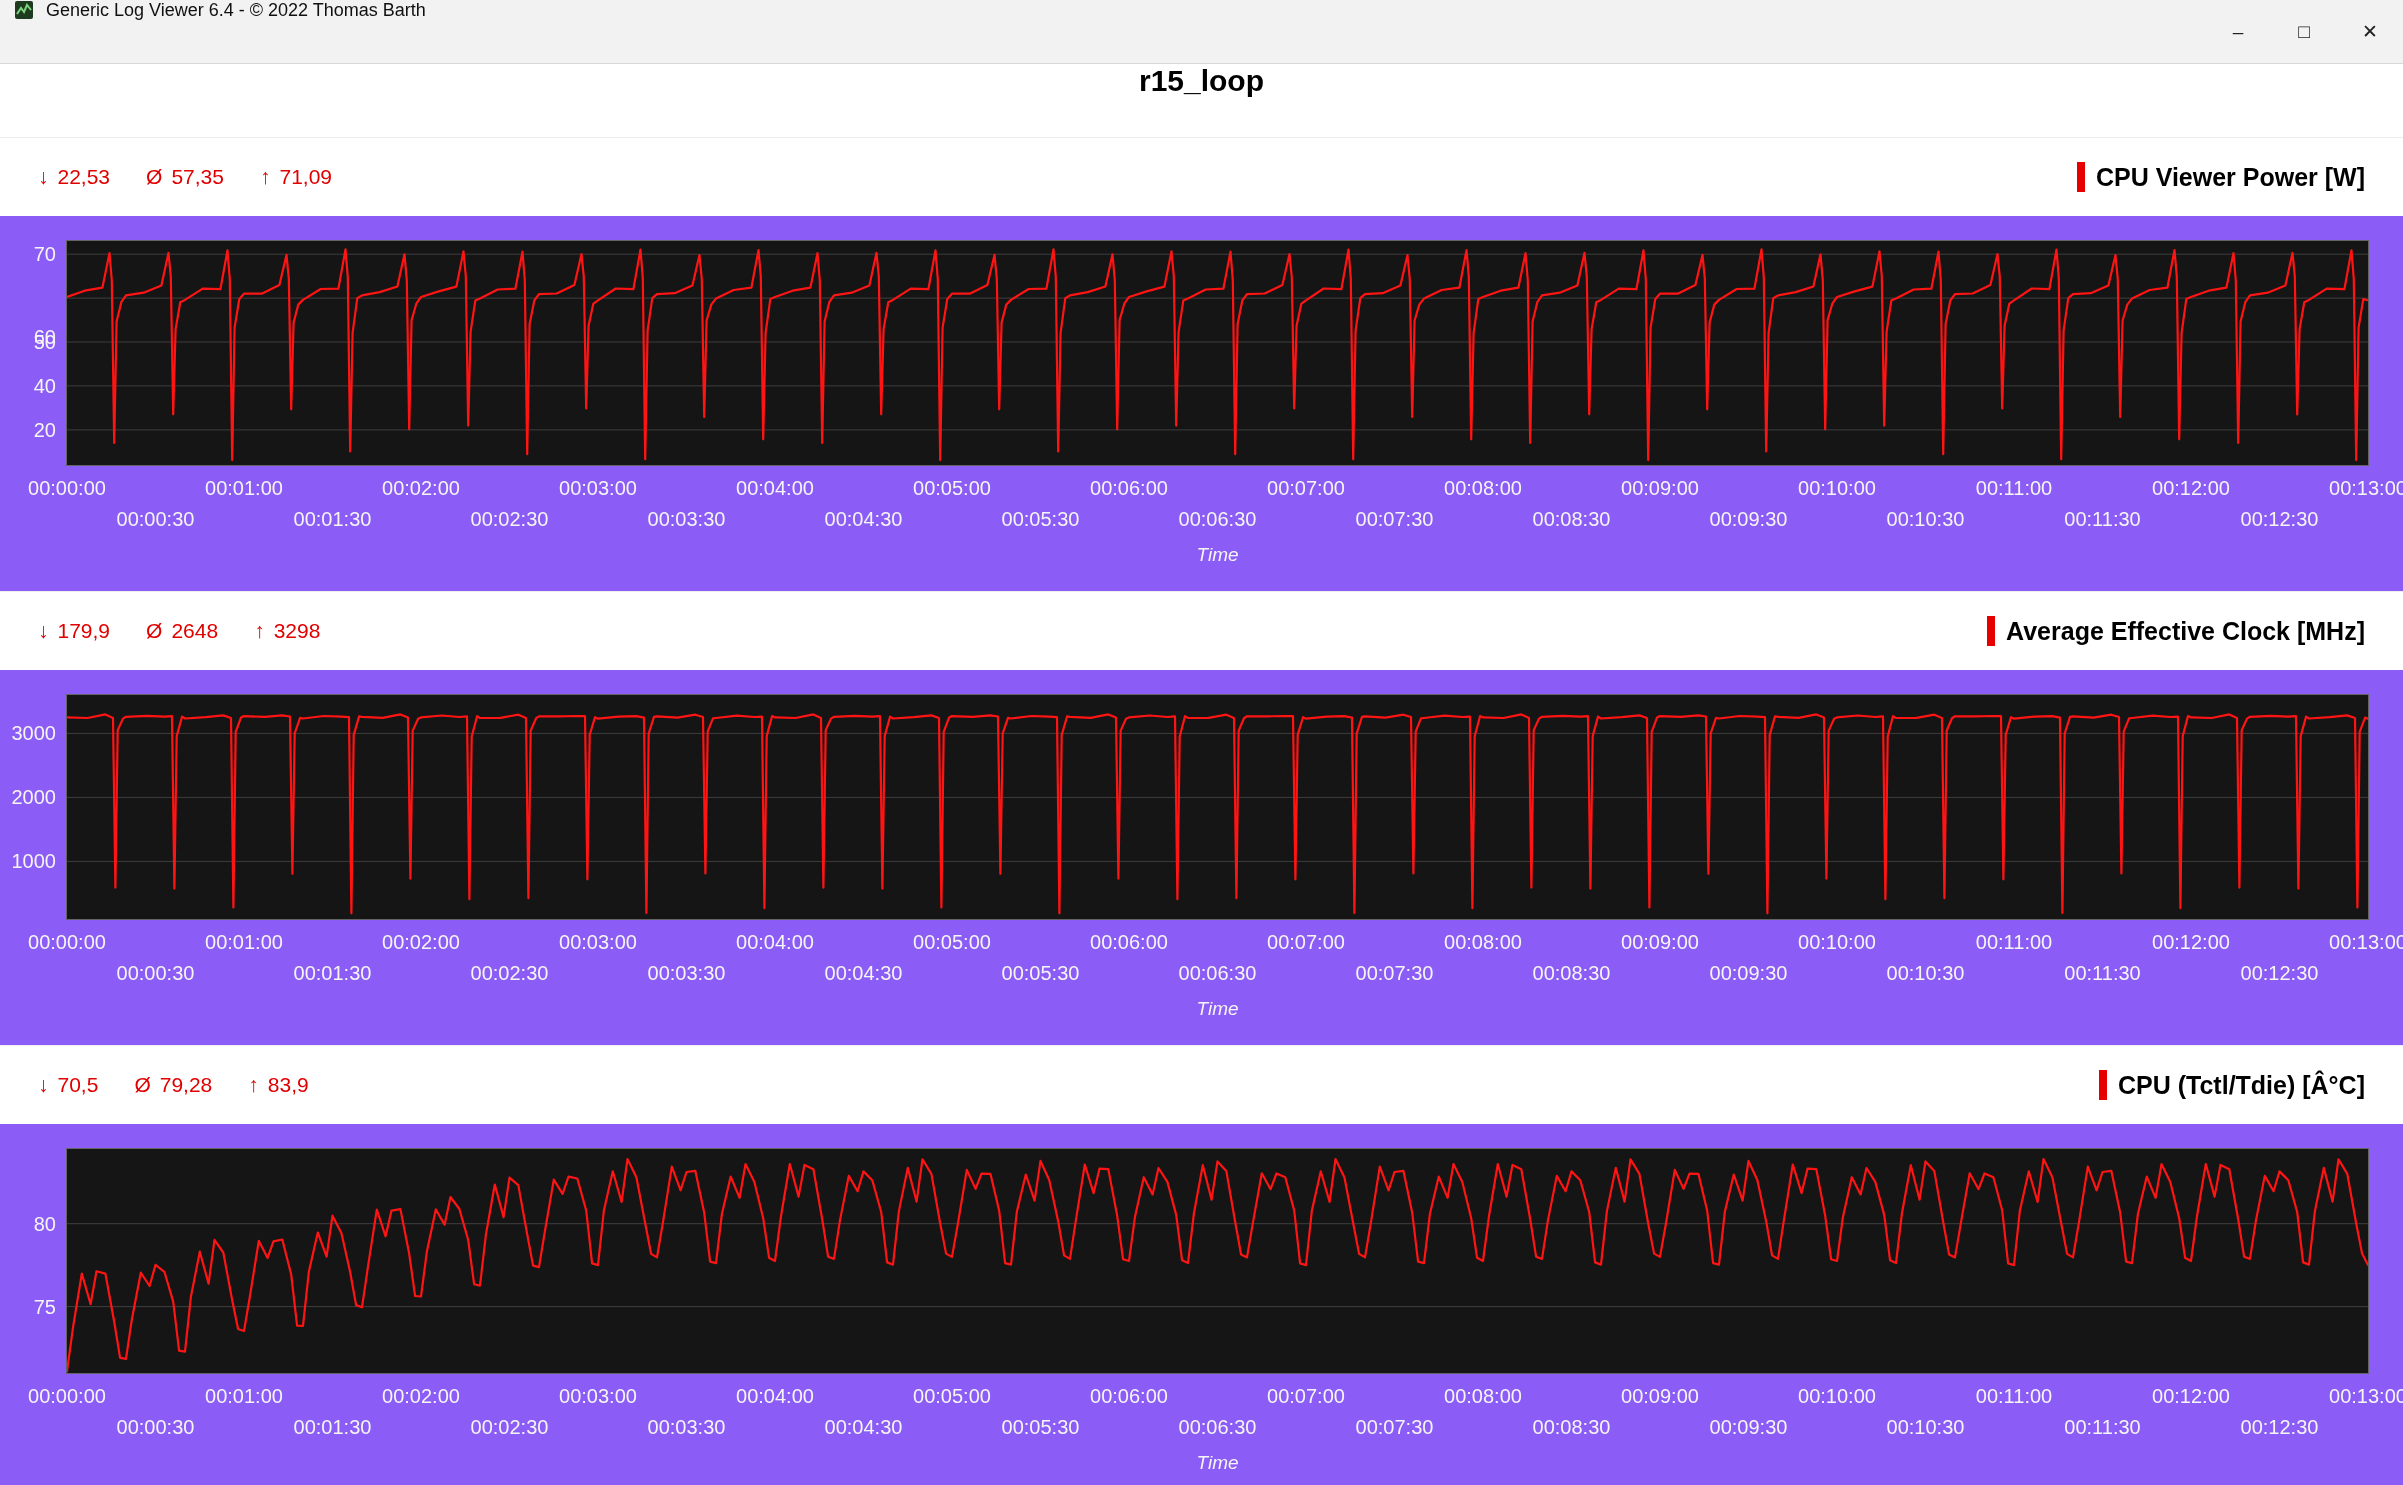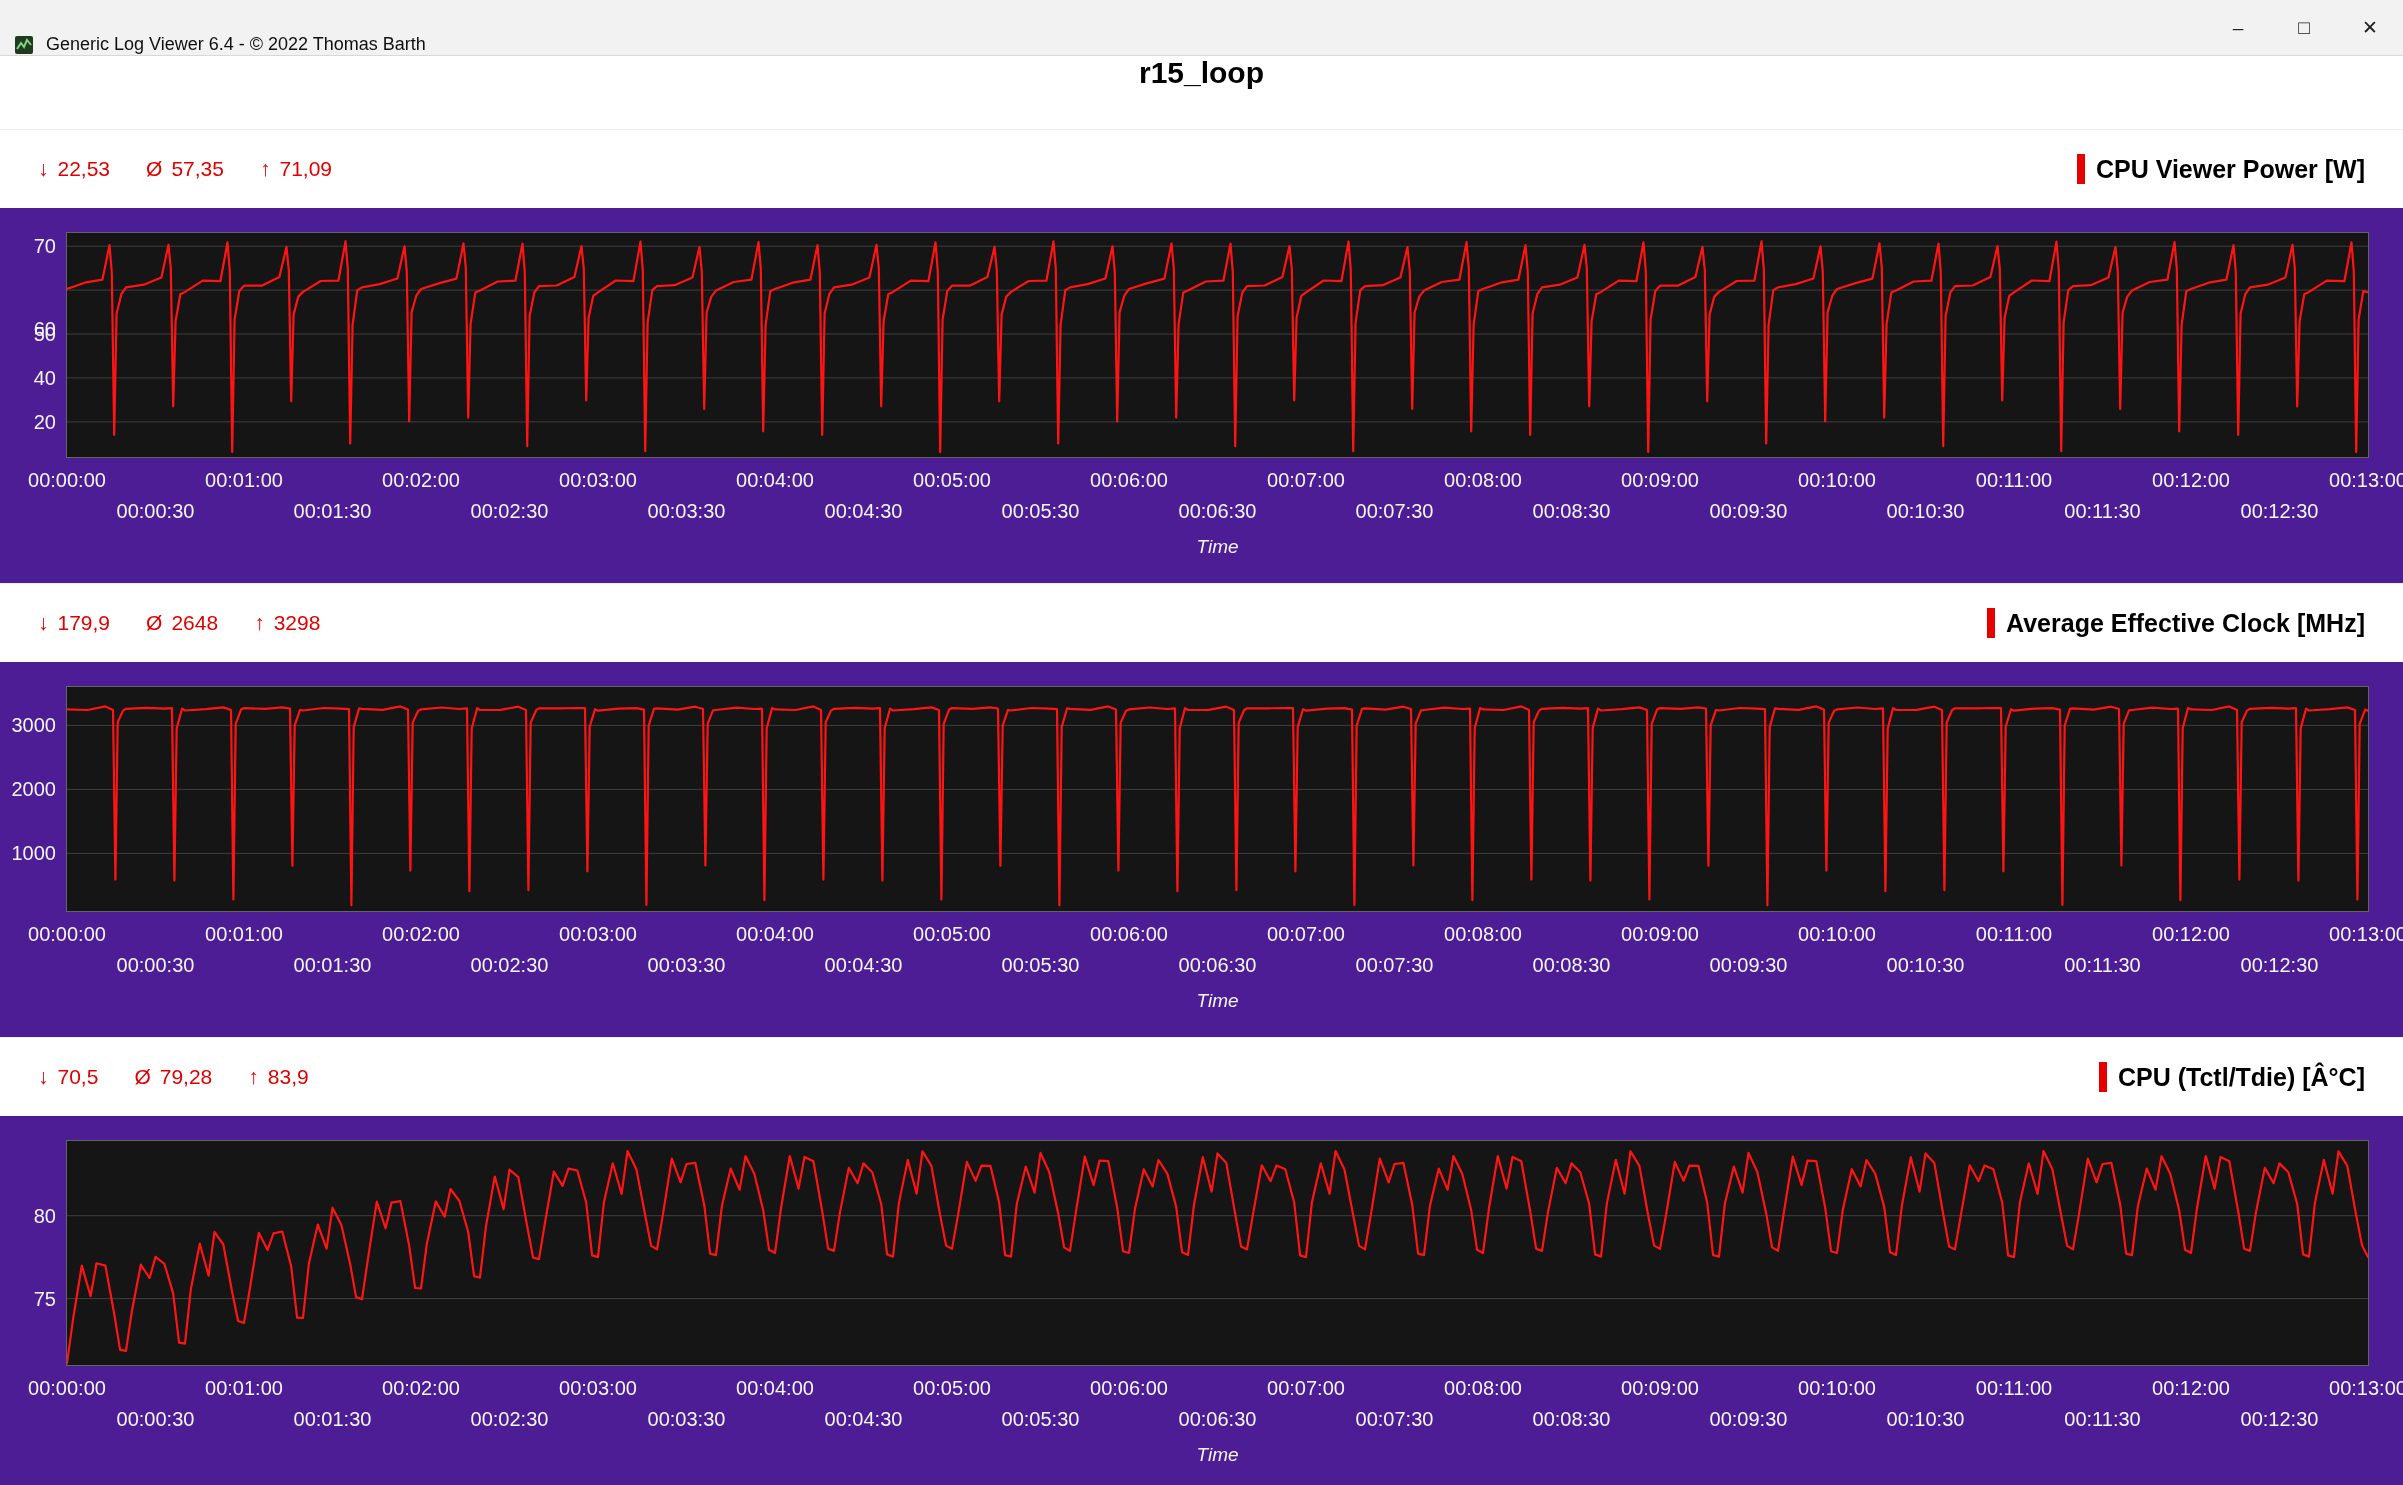--- a/index.html
+++ b/index.html
@@ -1,41 +1,41 @@
 <!DOCTYPE html>
 <html><head>
 <meta charset="utf-8">
 <style>
   *{box-sizing:border-box}
   html,body{margin:0;padding:0}
   body{width:2403px;height:1485px;font-family:"Liberation Sans",sans-serif;background:#fff;overflow:hidden}
 
   
-  .titlebar{height:56px;background:#f2f2f2;display:flex;align-items:flex-end;border-bottom:1px solid #d8d8d8}
+  .titlebar{height:64px;background:#f2f2f2;display:flex;align-items:flex-start;border-bottom:1px solid #d8d8d8}
   .app-icon{margin:0 12px 0 14px;display:flex}
   .win-title{font-size:18px;color:#101010}
   .controls{margin-left:auto;display:flex;height:100%}
   .ctrl{width:66px;height:100%;display:flex;align-items:center;justify-content:center;font-size:19px;color:#222;cursor:default}
 
   
   .header{height:74px;display:flex;align-items:flex-start;justify-content:center;background:#fff;border-bottom:1px solid #ececec}
   .htitle{font-size:30px;font-weight:bold;color:#000}
 
   
   .panel{background:#fff}
   .panel + .panel{border-top:1px solid #efefef}
   .statsrow{height:78px;display:flex;align-items:center;justify-content:space-between;padding:0 38px}
   .stats{display:flex;gap:36px;color:#e00000;font-size:21px}
   .stat{display:flex;gap:9px;align-items:baseline}
   .legend{display:flex;align-items:center;gap:11px}
   .legend-bar{width:8px;height:30px;background:#e60000}
   .legend-label{font-size:25px;font-weight:bold;color:#000}
 
   
-  .chartblock{position:relative;height:375px;background:#4c1d95}
+  .chartblock{position:relative;height:375px;background:#8b5cf6}
   .plot{position:absolute;left:66px;right:34px;top:24px;height:226px;background:#151515;border:1px solid #646464}
   .plot svg{display:block;width:100%;height:100%}
   .ylab{position:absolute;left:0;width:56px;text-align:right;color:#f5f5f5;font-size:20px;line-height:24px}
   .xlab{position:absolute;transform:translateX(-50%);color:#f5f5f5;font-size:20px;white-space:nowrap}
   .xlab.r1{top:261px}
   .xlab.r2{top:292px}
   .timelab{position:absolute;top:328px;transform:translateX(-50%);color:#f5f5f5;font-size:19px;font-style:italic}
 </style>
 </head>
 <body>

